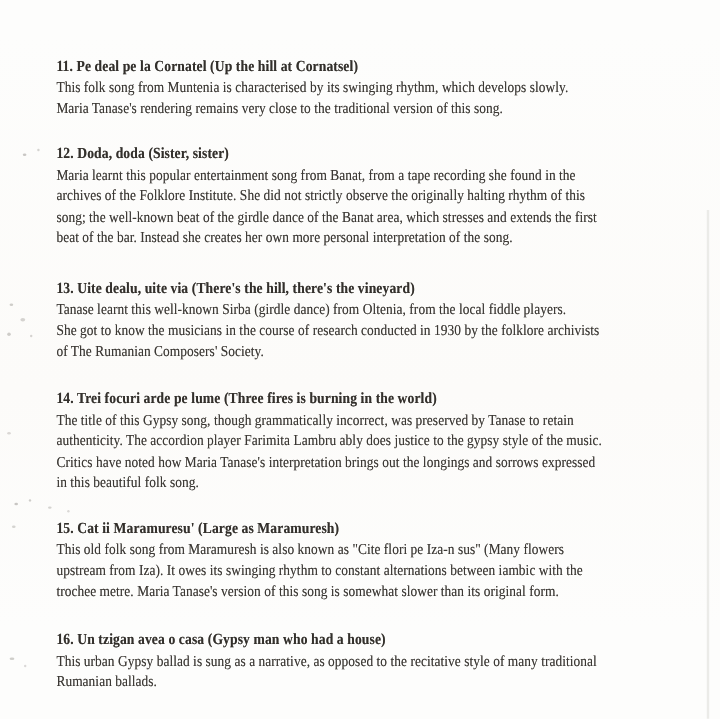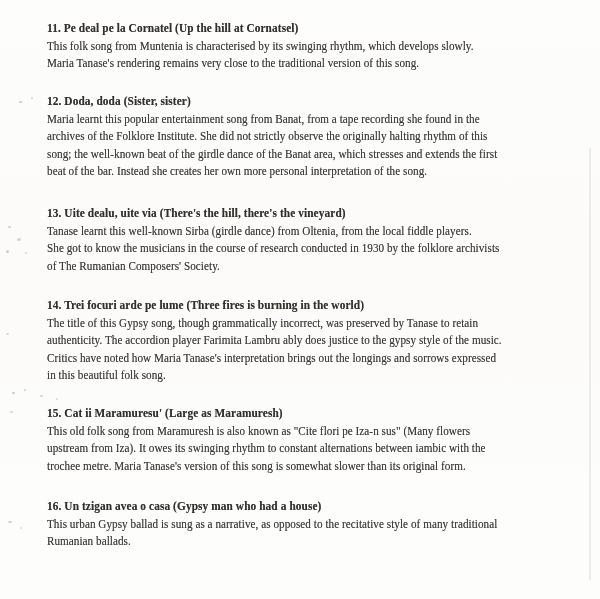--- a/index.html
+++ b/index.html
@@ -11,20 +11,21 @@
     height: 599px;
     overflow: hidden;
     background: #fdfdfc;
     font-family: "Liberation Serif", "DejaVu Serif", serif;
   }
   .page {
     position: relative;
     width: 600px;
     height: 497px;
     background: linear-gradient(180deg, #fdfdfc 0%, #fcfbf9 60%, #fdfdfc 100%);
+    margin-top: 27px;
   }
   .text-column {
     position: absolute;
     left: 47px;
     top: 0;
     width: 640px;
     height: 599px;
     transform: scaleX(0.88);
     transform-origin: 0 0;
     color: #3c3935;

